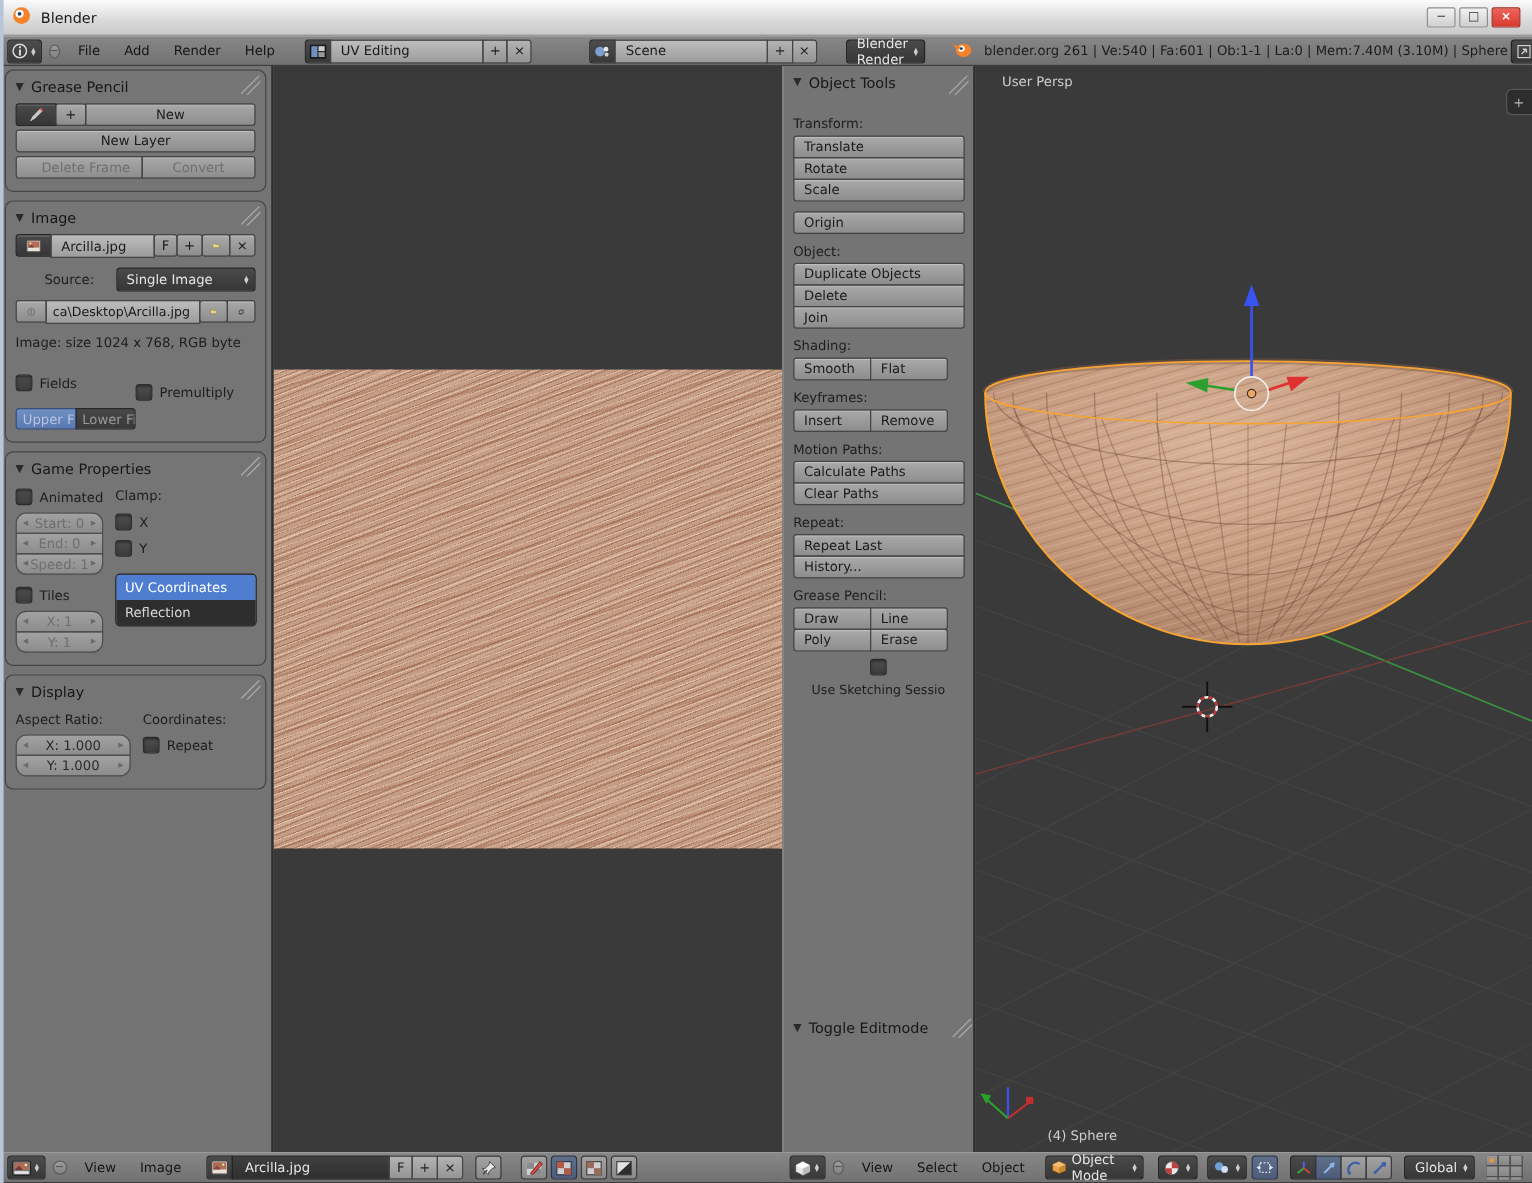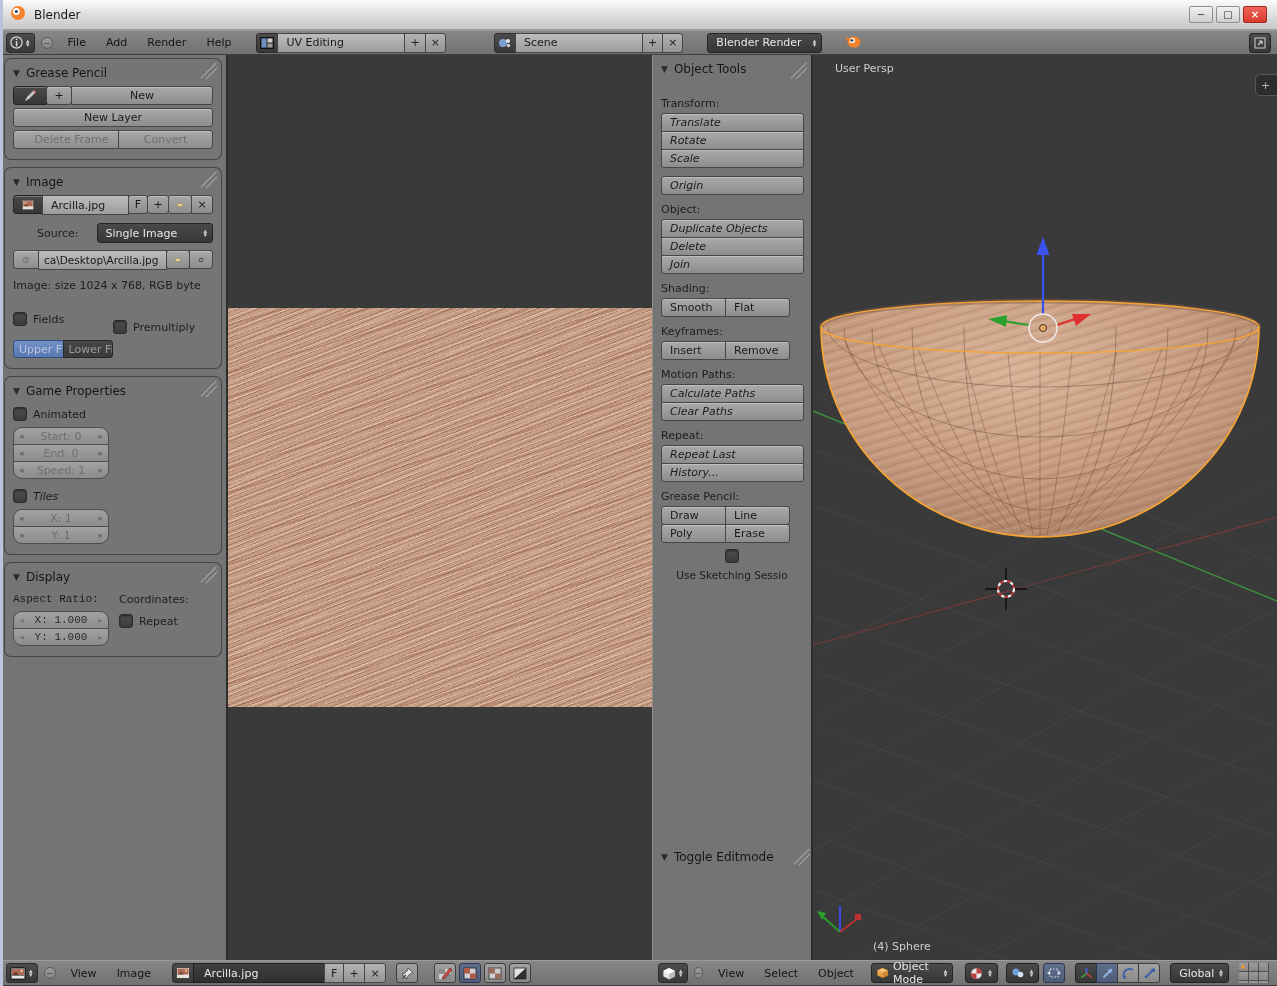--- a/index.html
+++ b/index.html
@@ -135,21 +135,21 @@
       repeating-linear-gradient(338deg, rgba(125,76,52,.38) 0 1px, rgba(0,0,0,0) 1px 4px),
       repeating-linear-gradient(344deg, rgba(150,95,65,.30) 0 2px, rgba(0,0,0,0) 2px 23px),
       repeating-linear-gradient(336deg, rgba(228,198,178,.28) 0 3px, rgba(0,0,0,0) 3px 31px);
   }
   
   .shelf-region {
     position:absolute; left:652px; top:55px; width:161px; height:905px;
     background:#747474; border-left:1px solid #8e8e8e; border-right:2px solid #2d2d2d;
     padding:4px 8px; overflow:hidden;
   }
-  .tool-btn { width:143px; margin-top:3px;font-style:italic; }
+  .tool-btn { width:143px; margin-top:3px; }
   .tool-pair { display:flex; width:129px; margin-top:3px; }
   .tool-pair .btn { flex:1; }
   .tool-pair .btn:first-child { border-radius:3px 0 0 3px; }
   .tool-pair .btn:last-child { border-radius:0 3px 3px 0; margin-left:-1px; }
   .toggle-editmode-head { position:absolute; left:8px; top:792px; width:145px; }
   
   .v3d-region {
     position:absolute; left:813px; top:55px; width:464px; height:905px;
     background:#3a3a3a; overflow:hidden;
   }
@@ -249,20 +249,21 @@
       </span>
   </span>
   <span class="mini-ico" style="margin-left:20px;">
     <svg width="17" height="14" viewBox="0 0 17 14">
         <ellipse cx="10" cy="8" rx="6.5" ry="5.5" fill="#f5822a"></ellipse>
         <ellipse cx="8" cy="6.5" rx="3" ry="2.6" fill="#fff"></ellipse>
         <ellipse cx="8" cy="6.5" rx="1.4" ry="1.2" fill="#23425f"></ellipse>
         <path d="M1 3 L8 5 L5 8 Z" fill="#f5822a"></path>
       </svg>
   </span>
+  <span class="stats">blender.org 261 | Ve:540 | Fa:601 | Ob:1-1 | La:0 | Mem:7.40M (3.10M) | Sphere</span>
   <span class="icon-btn dark" style="margin-left:auto;">
     <svg width="12" height="12" viewBox="0 0 12 12">
         <rect x="1" y="1" width="10" height="10" fill="none" stroke="#cfcfcf"></rect>
         <path d="M4 8 L8 4 M8 4 L8 7 M8 4 L5 4" stroke="#cfcfcf" stroke-width="1.2" fill="none"></path>
       </svg>
   </span>
 </div>
 
 <div class="props-region">
 
@@ -388,48 +389,63 @@
               <span class="arr">◂</span>
               <span>End: 0</span>
               <span class="arr">▸</span>
             </div>
           <div class="num dim">
               <span class="arr">◂</span>
               <span>Speed: 1</span>
               <span class="arr">▸</span>
             </div>
         </div>
-        <span class="checkrow" style="margin-top:10px;font-style:italic;">
+        <span class="checkrow" style="margin-top:10px;">
           <span class="checkbox"></span>
           <span>Tiles</span>
         </span>
         <div class="numgroup" style="margin-top:6px;">
           <div class="num dim">
               <span class="arr">◂</span>
               <span>X: 1</span>
               <span class="arr">▸</span>
             </div>
           <div class="num dim">
               <span class="arr">◂</span>
               <span>Y: 1</span>
               <span class="arr">▸</span>
             </div>
         </div>
       </div>
+      <div style="flex:1;">
+        <div style="margin-top:6px; color:#1d1d1d;">Clamp:</div>
+        <span class="checkrow" style="margin-top:8px;">
+          <span class="checkbox"></span>
+          <span>X</span>
+        </span>
+        <span class="checkrow" style="margin-top:8px;">
+          <span class="checkbox"></span>
+          <span>Y</span>
+        </span>
+        <div class="listbox" style="margin-top:14px;">
+          <div class="list-item sel">UV Coordinates</div>
+          <div class="list-item unsel">Reflection</div>
+        </div>
+      </div>
     </div>
   </div>
 
   <div class="panelbox">
     <div class="drag-corner"></div>
     <div class="panel-head">
       <span class="tri">▼</span>
       <span>Display</span>
     </div>
     <div style="display:flex; gap:10px; margin-top:6px;">
-      <div style="width:96px;font-family:Liberation Mono, monospace;">
+      <div style="width:96px;">
         <div style="color:#1d1d1d;">Aspect Ratio:</div>
         <div class="numgroup" style="margin-top:6px;">
           <div class="num">
               <span class="arr">◂</span>
               <span>X: 1.000</span>
               <span class="arr">▸</span>
             </div>
           <div class="num">
               <span class="arr">◂</span>
               <span>Y: 1.000</span>

